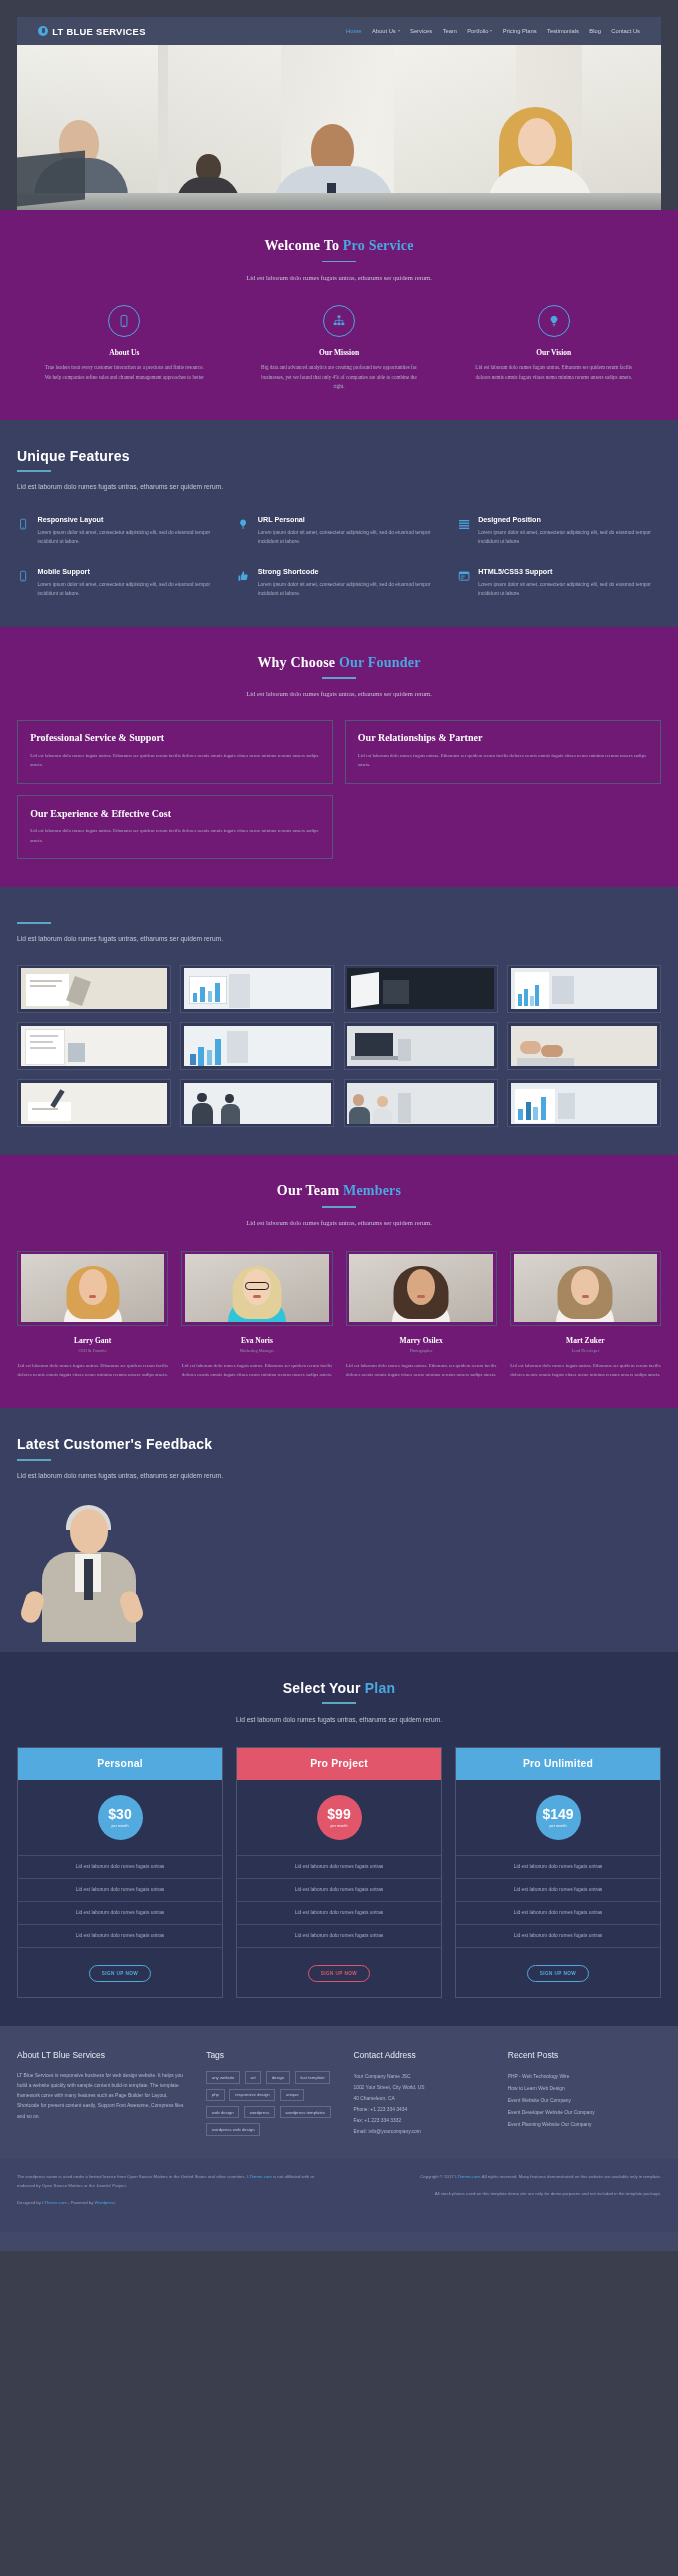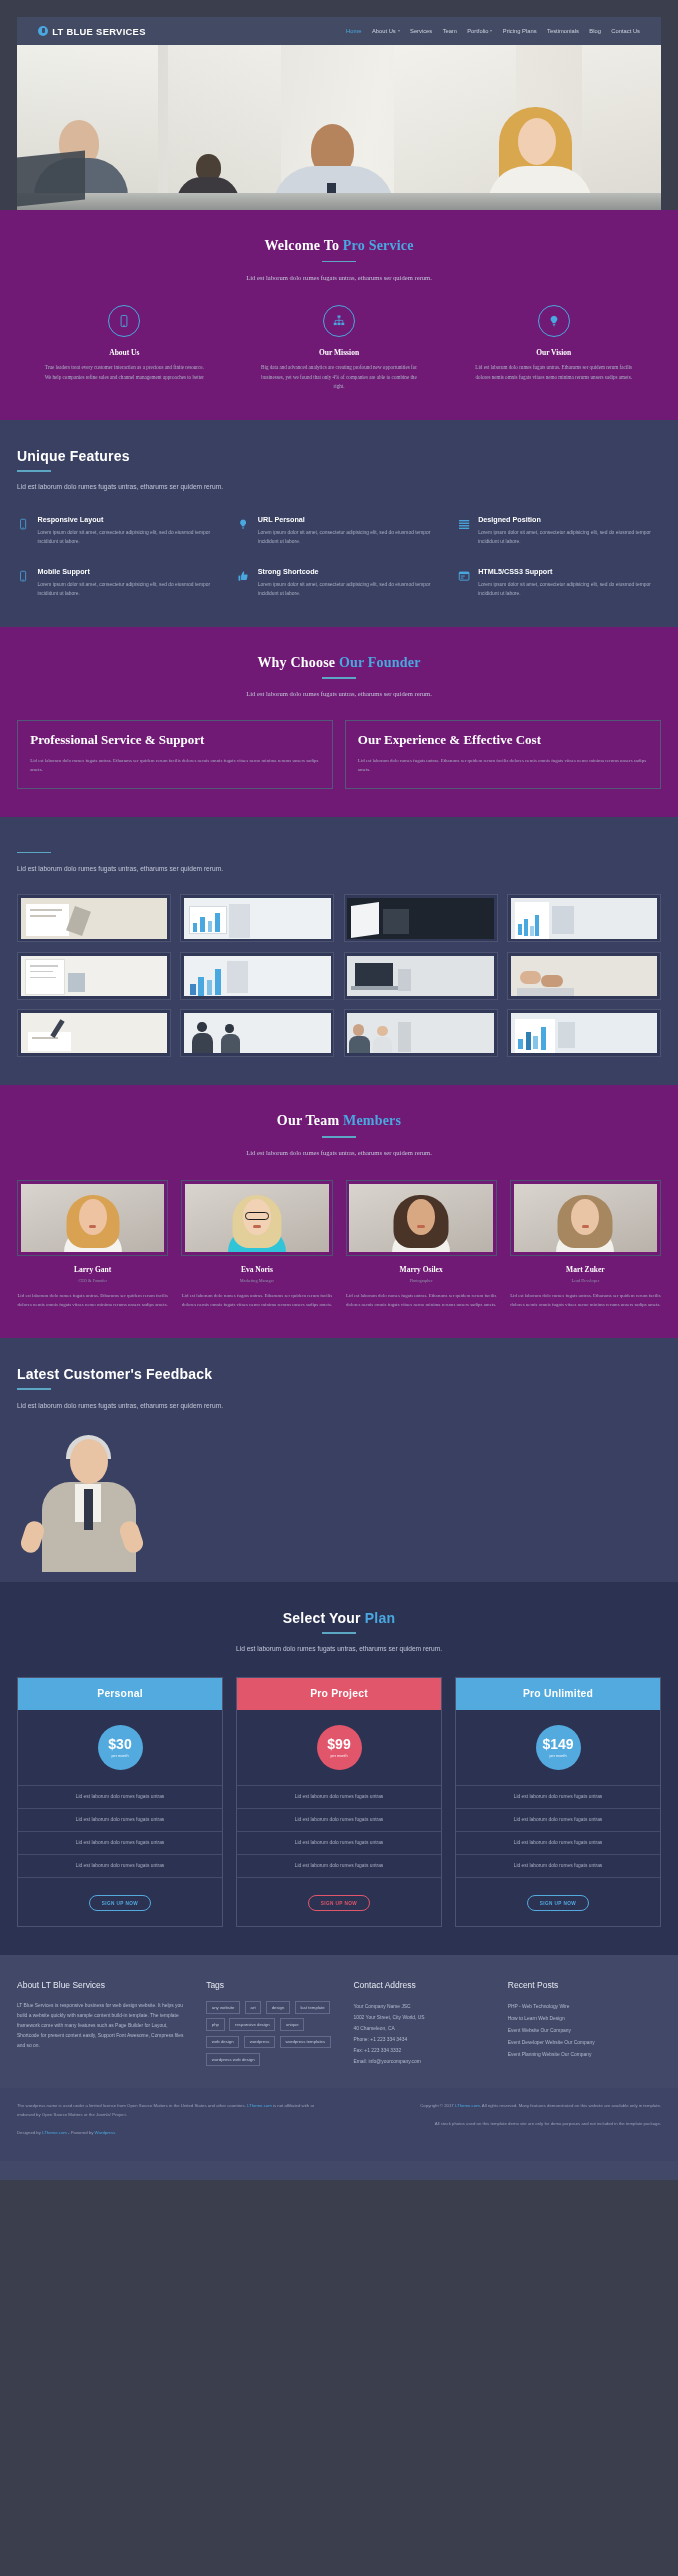--- a/index.html
+++ b/index.html
@@ -124,21 +124,21 @@
   .feat-h { font-size: 7.2px; font-weight: bold; color: #fff; }
   .feat-p { font-size: 4.9px; line-height: 1.9; color: #a8aec2; margin-top: 3.8px; }
 
   
   .why-grid {
     display: grid; grid-template-columns: 1fr 1fr; gap: 11.3px; margin-top: 22.6px;
   }
   .why-box {
     border: 0.9px solid #515878; padding: 11.3px 12.2px 13px; background: transparent;
   }
-  .why-h { font-size: 13px; font-weight: bold; color: #fff; }
+  .why-h { font-size: 10px; font-weight: bold; color: #fff; }
   .why-p { font-size: 4.9px; line-height: 1.95; color: #a8aec2; margin-top: 7.5px; }
 
   
   .proj-grid {
     display: grid; grid-template-columns: repeat(4,1fr); gap: 9.4px; margin-top: 22.6px;
   }
   .proj {
     height: 48px; border: 0.9px solid #4d5472; padding: 2.8px;
     background: #323858; cursor: pointer;
   }
@@ -446,20 +446,24 @@
         <span>Why Choose </span><span class="accent">Our Founder</span>
       </div>
       <div class="title-rule"></div>
       <div class="sec-sub">Lid est laborum dolo rumes fugats untras, etharums ser quidem rerum.</div>
       <div class="why-grid" id="why-grid">
   <div class="why-box">
     <div class="why-h">Professional Service &amp; Support</div>
     <div class="why-p">Lid est laborum dolo rumes fugats untras. Etharums ser quidem rerum facilis dolores nemis omnis fugats vitaes nemo minima rerums unsers sadips amets.</div>
   </div>
   <div class="why-box">
+    <div class="why-h">Our Relationships &amp; Partner</div>
+    <div class="why-p">Lid est laborum dolo rumes fugats untras. Etharums ser quidem rerum facilis dolores nemis omnis fugats vitaes nemo minima rerums unsers sadips amets.</div>
+  </div>
+  <div class="why-box">
     <div class="why-h">Our Experience &amp; Effective Cost</div>
     <div class="why-p">Lid est laborum dolo rumes fugats untras. Etharums ser quidem rerum facilis dolores nemis omnis fugats vitaes nemo minima rerums unsers sadips amets.</div>
   </div>
         </div>
     </div>
   </div>
 
   <div class="sec sec-mid">
     <div class="frame">
       <div class="title-rule left"></div>

